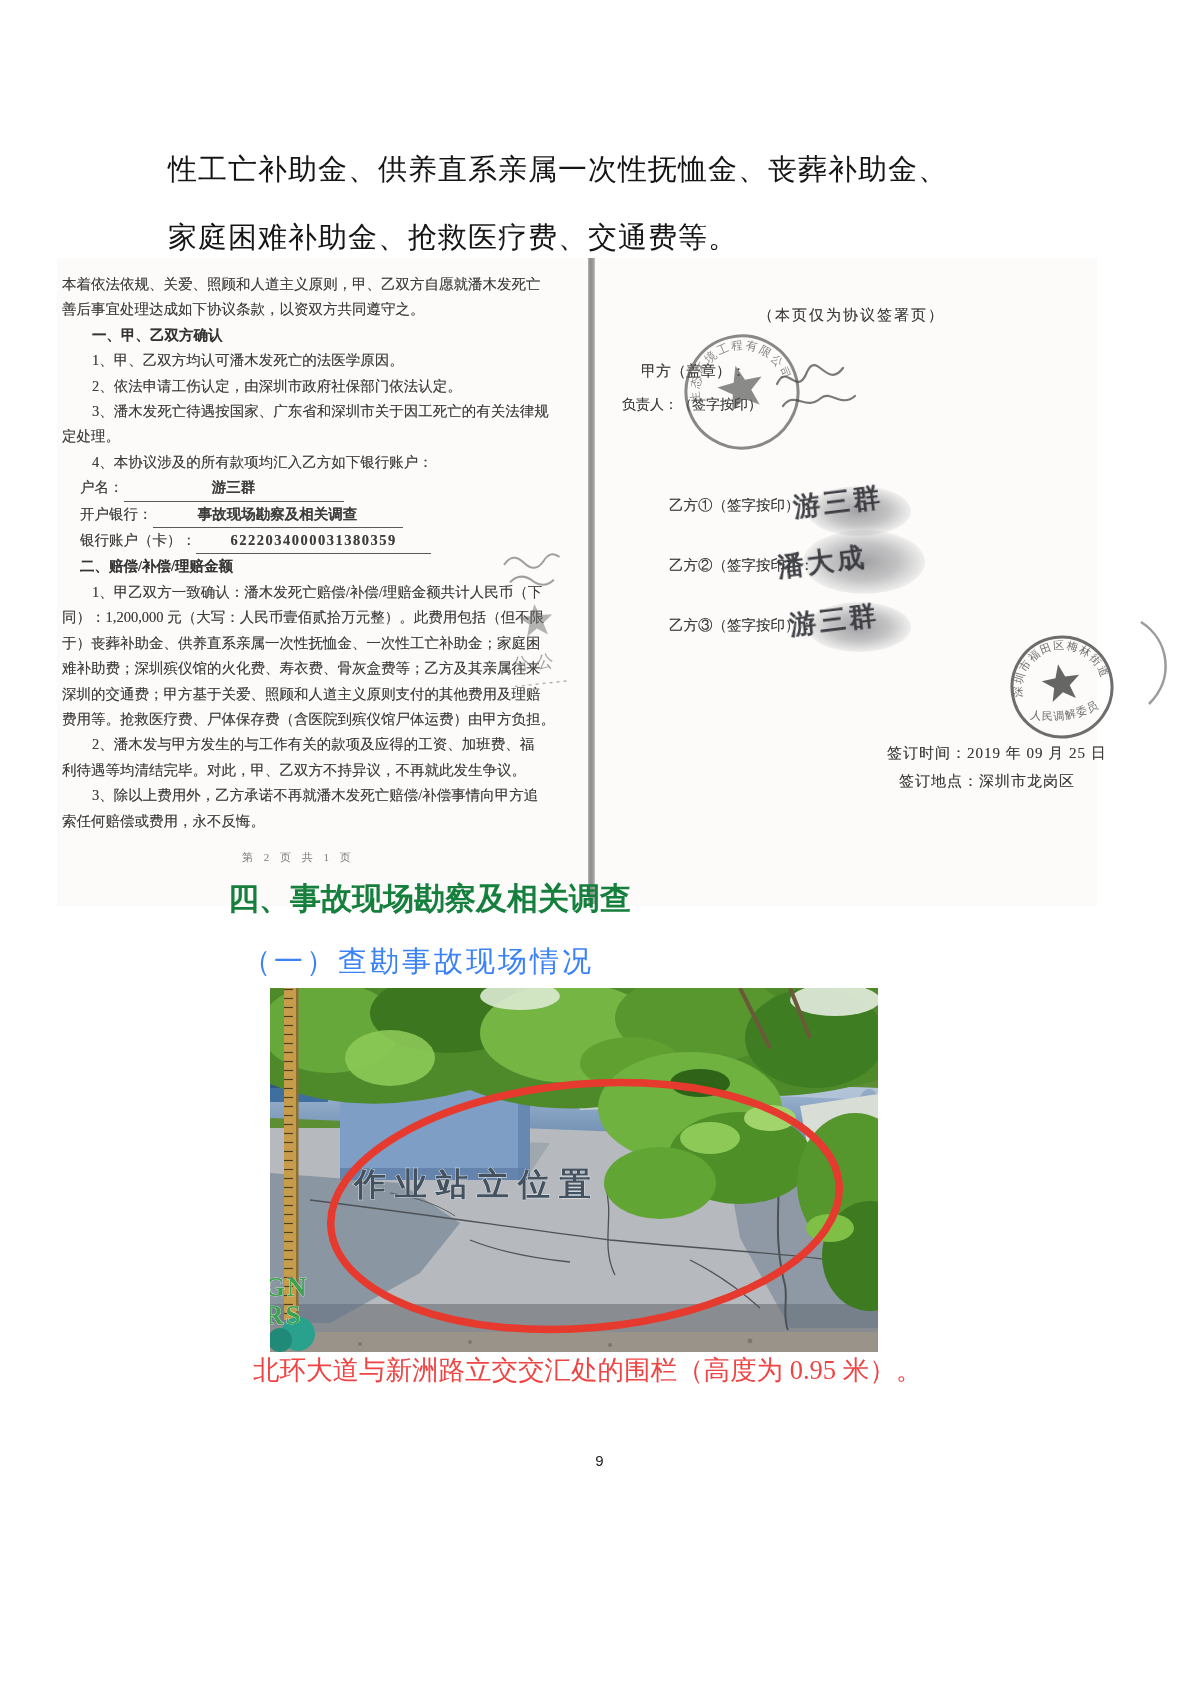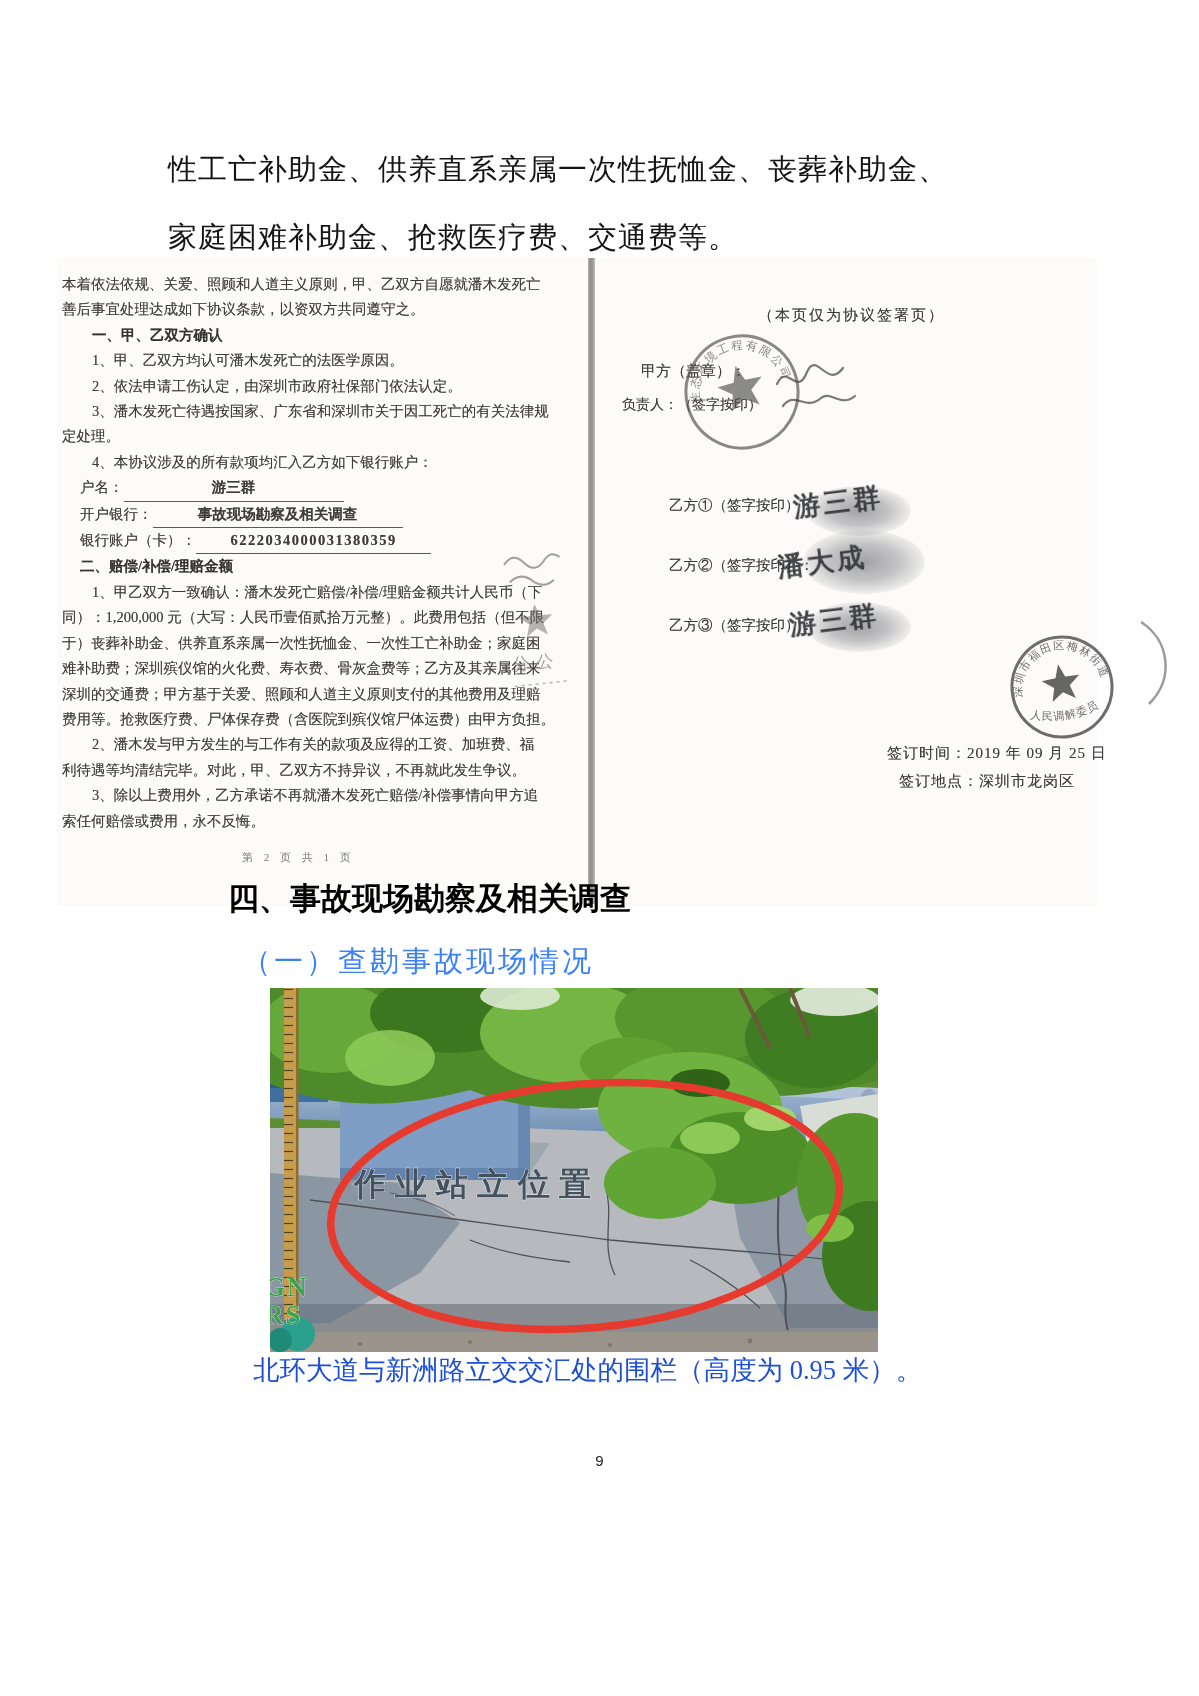--- a/index.html
+++ b/index.html
@@ -40,25 +40,25 @@
   #fp1{left:212px;top:228px;width:104px;height:50px;}
   #fp2{left:208px;top:272px;width:122px;height:64px;}
   #fp3{left:212px;top:344px;width:104px;height:50px;}
   .stampA{position:absolute;left:80px;top:67px;opacity:.85;}
   .stampB{position:absolute;left:408px;top:370px;opacity:.88;}
   .scribble{position:absolute;left:176px;top:98px;opacity:.85;}
   .midstamp{position:absolute;left:441px;top:287px;opacity:.8;}
   .edge-arc{position:absolute;left:1078px;top:360px;opacity:.7;}
   
   .heading{position:absolute;left:228px;top:878px;font-family:"Liberation Sans","DejaVu Sans",sans-serif;
-           font-weight:700;font-size:31px;color:#000000;white-space:nowrap;}
+           font-weight:700;font-size:31px;color:#15803d;white-space:nowrap;}
   .subheading{position:absolute;left:242px;top:942px;font-size:29px;letter-spacing:3px;color:#3b82f6;white-space:nowrap;}
   
   .photo{position:absolute;left:270px;top:988px;width:608px;height:364px;overflow:hidden;background:#5c8f33;}
-  .caption{position:absolute;left:253px;top:1352px;font-size:26.5px;color:#1d4ed8;white-space:nowrap;}
+  .caption{position:absolute;left:253px;top:1352px;font-size:26.5px;color:#ef4444;white-space:nowrap;}
   .pageno{position:absolute;left:0;top:1452px;width:1199px;text-align:center;
           font-family:"Liberation Sans",sans-serif;font-size:15px;color:#222;}
 </style>
 </head>
 <body>
 
 <div class="page">
 
   <div class="intro-line" id="intro1">性工亡补助金、供养直系亲属一次性抚恤金、丧葬补助金、</div>
   <div class="intro-line" id="intro2">家庭困难补助金、抢救医疗费、交通费等。</div>

